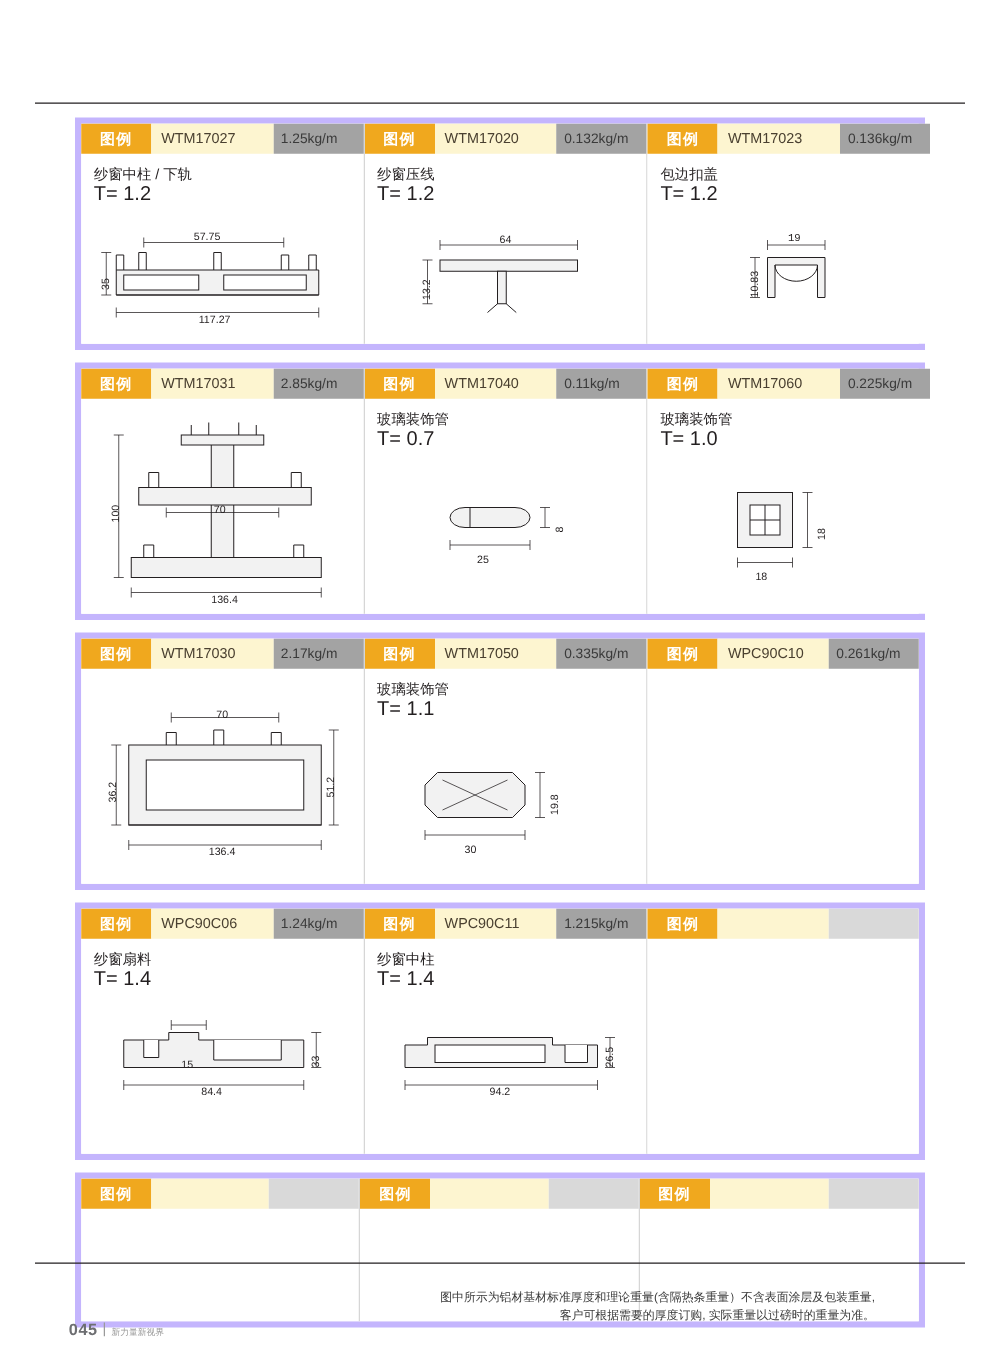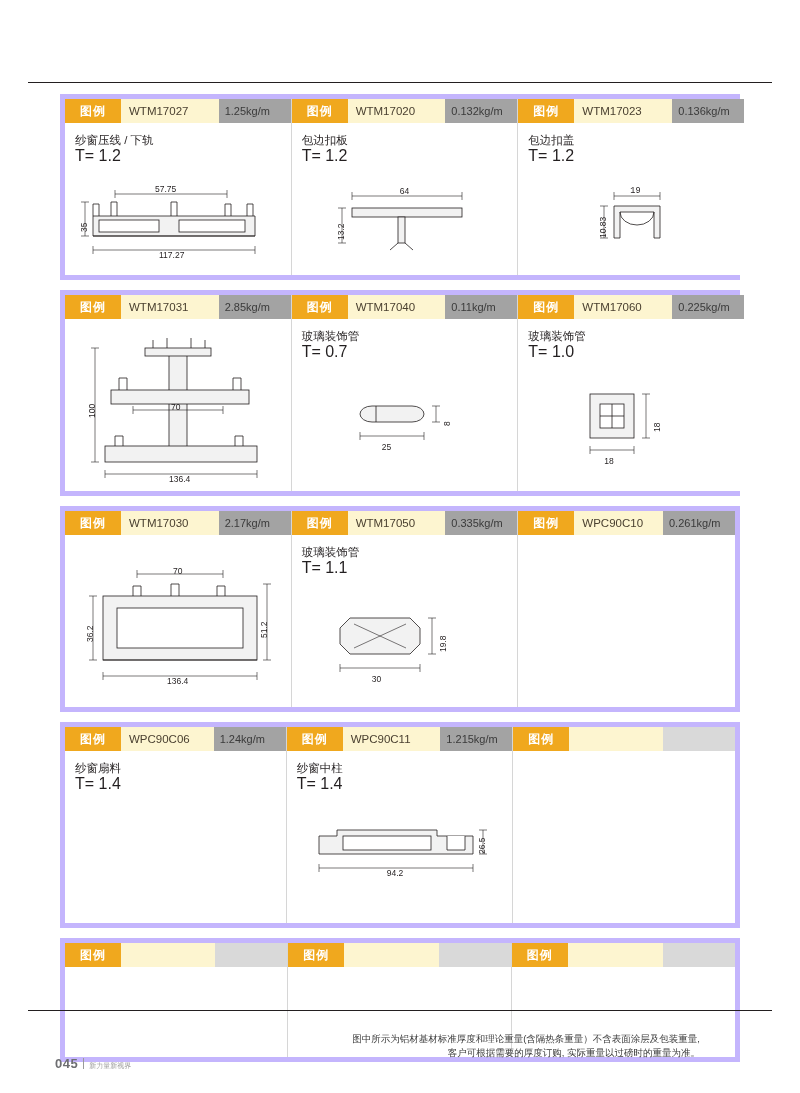--- a/index.html
+++ b/index.html
@@ -154,21 +154,21 @@
 
     <div class="band">
 
       <div class="cell">
         <div class="cell-head">
           <div class="hd-tag">图例</div>
           <div class="hd-code">WTM17027</div>
           <div class="hd-weight">1.25kg/m</div>
         </div>
         <div class="cell-body">
-          <div class="label">纱窗压线 / 下轨</div>
+          <div class="label">纱窗中柱 / 下轨</div>
           <div class="label2">T= 1.2</div>
           <div class="drawing">
             <svg width="206" height="100" viewBox="0 0 206 100">
               <g stroke="#231f20" fill="none" stroke-width="0.8">
 
                 <path d="M18,52 L180,52 L180,72 L18,72 Z" fill="#f2f2f2"></path>
                 <path d="M18,52 L18,40 L24,40 L24,52"></path>
                 <path d="M36,52 L36,38 L42,38 L42,52"></path>
                 <path d="M96,52 L96,38 L102,38 L102,52"></path>
                 <path d="M150,52 L150,40 L156,40 L156,52"></path>
@@ -197,21 +197,21 @@
         </div>
       </div>
 
       <div class="cell">
         <div class="cell-head">
           <div class="hd-tag">图例</div>
           <div class="hd-code">WTM17020</div>
           <div class="hd-weight">0.132kg/m</div>
         </div>
         <div class="cell-body">
-          <div class="label">包边扣板</div>
+          <div class="label">纱窗压线</div>
           <div class="label2">T= 1.2</div>
           <div class="drawing">
             <svg width="206" height="100" viewBox="0 0 206 100">
               <g stroke="#231f20" fill="#f2f2f2" stroke-width="0.8">
                 <rect x="50" y="44" width="110" height="9"></rect>
                 <rect x="96" y="53" width="7" height="26" fill="#f2f2f2"></rect>
                 <path d="M96,79 L88,86" fill="none"></path>
                 <path d="M103,79 L111,86" fill="none"></path>
               </g>
               <g stroke="#231f20" stroke-width="0.6" fill="none">
@@ -454,20 +454,43 @@
 
       <div class="cell">
         <div class="cell-head">
           <div class="hd-tag">图例</div>
           <div class="hd-code">WPC90C06</div>
           <div class="hd-weight">1.24kg/m</div>
         </div>
         <div class="cell-body">
           <div class="label">纱窗扇料</div>
           <div class="label2">T= 1.4</div>
+          <div class="drawing">
+            <svg width="206" height="120" viewBox="0 0 206 120">
+              <g stroke="#231f20" fill="#f2f2f2" stroke-width="0.8">
+                <path d="M24,40 L60,40 L60,34 L84,34 L84,40 L168,40 L168,62 L24,62 Z"></path>
+                <path d="M40,40 L40,54 L52,54 L52,40" fill="#fff"></path>
+                <path d="M96,40 L96,56 L150,56 L150,40" fill="#fff"></path>
+              </g>
+              <g stroke="#231f20" stroke-width="0.6" fill="none">
+                <path d="M62,28 L90,28"></path>
+                <path d="M62,24 L62,32"></path>
+                <path d="M90,24 L90,32"></path>
+                <path d="M178,34 L178,62"></path>
+                <path d="M174,34 L182,34"></path>
+                <path d="M174,62 L182,62"></path>
+                <path d="M24,76 L168,76"></path>
+                <path d="M24,72 L24,80"></path>
+                <path d="M168,72 L168,80"></path>
+              </g>
+            </svg>
+            <div class="dim" style="left:70px; top:54px;">15</div>
+            <div class="dim vert" style="left:172px; top:62px;">33</div>
+            <div class="dim" style="left:86px; top:76px;">84.4</div>
+          </div>
         </div>
       </div>
 
       <div class="cell">
         <div class="cell-head">
           <div class="hd-tag">图例</div>
           <div class="hd-code">WPC90C11</div>
           <div class="hd-weight">1.215kg/m</div>
         </div>
         <div class="cell-body">

